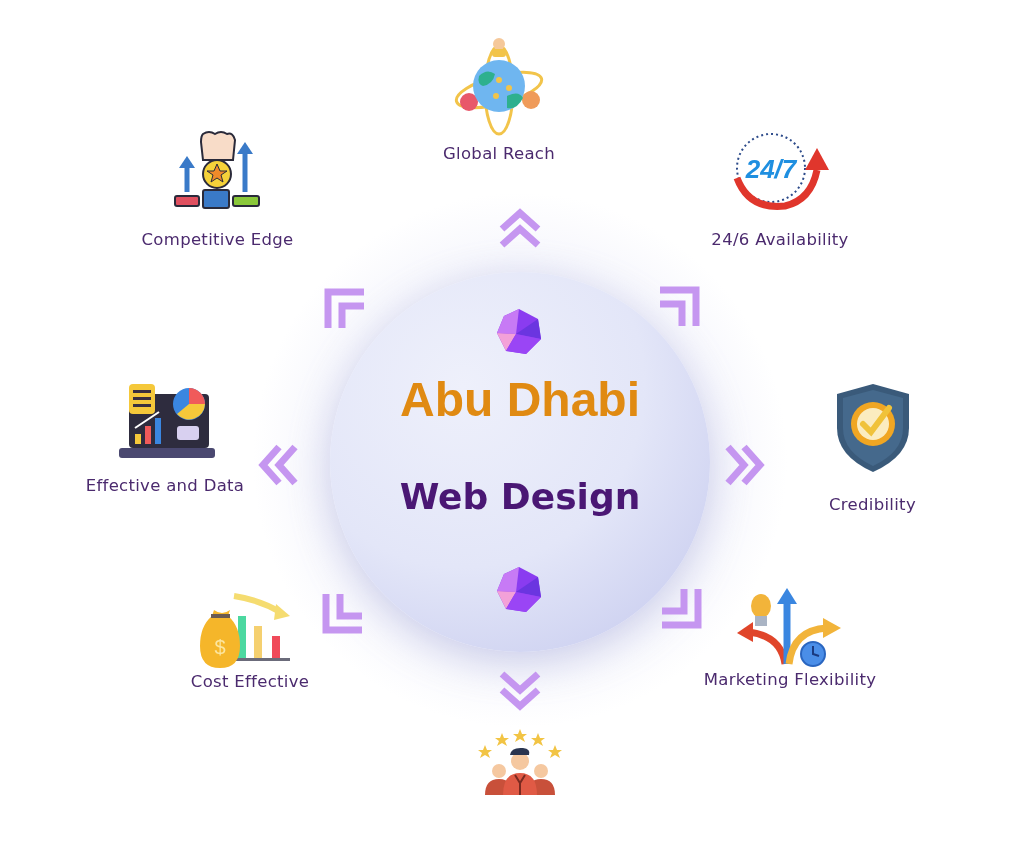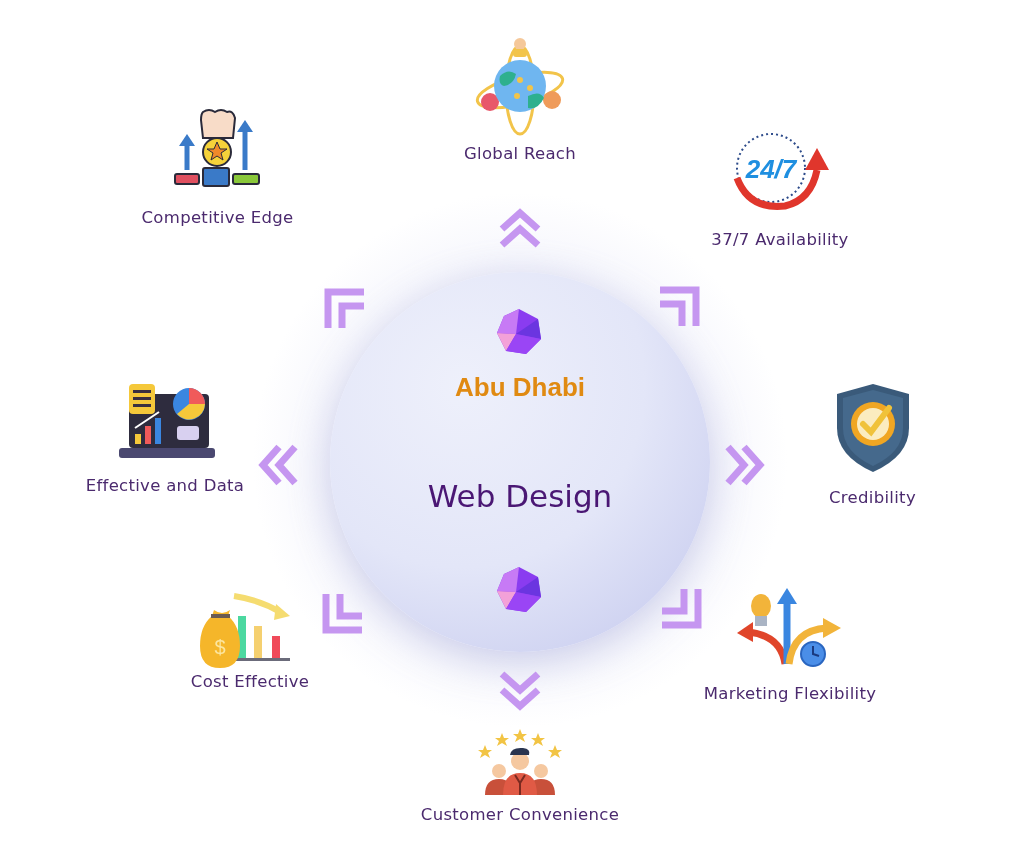--- a/index.html
+++ b/index.html
@@ -9,25 +9,25 @@
     background: radial-gradient(circle, rgba(200,205,240,0.55) 0%, rgba(220,222,245,0.35) 45%, rgba(255,255,255,0) 70%);
   }
   .circle {
     position: absolute; left: 330px; top: 272px; width: 380px; height: 380px; border-radius: 50%;
     background: radial-gradient(circle at 35% 30%, #eef0fb 0%, #e3e6f8 50%, #c9cdef 90%, #b7bcea 100%);
     box-shadow: 0 10px 40px rgba(150,155,210,0.45);
   }
   .gem { position: absolute; width: 50px; height: 50px; }
   .title-city {
     position: absolute; left: 330px; width: 380px; top: 372px; text-align: center;
-    font-family: "Liberation Sans", sans-serif; font-weight: bold; font-size: 26px; color: #e08a12;
+    font-family: "Liberation Sans", sans-serif; font-weight: bold; font-size: 48px; color: #e08a12;
   }
   .title-main {
     position: absolute; left: 330px; width: 380px; top: 478px; text-align: center;
-    font-family: "DejaVu Sans", sans-serif; font-weight: normal; font-size: 31px; line-height: 37px; color: #4a1774;
+    font-family: "DejaVu Sans", sans-serif; font-weight: bold; font-size: 36px; line-height: 37px; color: #4a1774;
   }
   .item { position: absolute; text-align: center; }
   .item .label {
     font-family: "DejaVu Sans", sans-serif; font-size: 16.5px; color: #4b2a6e; white-space: nowrap; letter-spacing: 0.3px;
   }
   .icon { display: block; margin: 0 auto; }
   .arrow { position: absolute; width: 46px; height: 46px; }
 </style>
 </head>
 <body>
@@ -82,21 +82,21 @@
 </svg>
 <svg class="arrow" style="left:320px;top:590px;" viewBox="0 0 46 46">
   <path d="M6 4 L6 40 L42 40" fill="none" stroke="#c596f0" stroke-width="7"></path>
   <path d="M20 4 L20 26 L42 26" fill="none" stroke="#c596f0" stroke-width="7"></path>
 </svg>
 <svg class="arrow" style="left:658px;top:585px;" viewBox="0 0 46 46">
   <path d="M40 4 L40 40 L4 40" fill="none" stroke="#c596f0" stroke-width="7"></path>
   <path d="M26 4 L26 26 L4 26" fill="none" stroke="#c596f0" stroke-width="7"></path>
 </svg>
 
-<div class="item" style="left:430px;top:38px;width:180px;text-align:center;">
+<div class="item" style="left:409px;top:38px;width:180px;text-align:center;">
   <svg class="icon" width="100" height="100" viewBox="0 0 100 100">
     <ellipse cx="50" cy="52" rx="44" ry="14" fill="none" stroke="#f2c44a" stroke-width="3" transform="rotate(-15 50 52)"></ellipse>
     <ellipse cx="50" cy="52" rx="14" ry="44" fill="none" stroke="#f2c44a" stroke-width="3"></ellipse>
     <circle cx="50" cy="6" r="6" fill="#f5c89a"></circle>
     <rect x="43" y="11" width="14" height="8" rx="3" fill="#f2c44a"></rect>
     <circle cx="20" cy="64" r="9" fill="#e8586a"></circle>
     <circle cx="82" cy="62" r="9" fill="#ef9b5a"></circle>
     <circle cx="50" cy="48" r="26" fill="#6fb6f0"></circle>
     <path d="M30 38 Q38 30 46 36 Q44 46 34 48 Q28 46 30 38Z" fill="#2eb08e"></path>
     <path d="M58 58 Q70 52 74 60 Q68 72 58 70Z" fill="#2eb08e"></path>
@@ -107,69 +107,68 @@
   <div class="label" style="margin-top:6px;">Global Reach</div>
 </div>
 
 <div class="item" style="left:690px;top:126px;width:180px;">
   <svg class="icon" width="110" height="90" viewBox="0 0 110 90">
     <circle cx="46" cy="42" r="34" fill="#ffffff" stroke="#2c4a8a" stroke-width="2" stroke-dasharray="2 3"></circle>
     <path d="M12 52 Q24 84 60 80 Q86 74 92 44" fill="none" stroke="#e0362c" stroke-width="7"></path>
     <polygon points="80,44 104,44 92,22" fill="#e0362c"></polygon>
     <text x="46" y="52" text-anchor="middle" font-family="Liberation Sans, sans-serif" font-weight="bold" font-style="italic" font-size="26" fill="#1f8fe0">24/7</text>
   </svg>
-  <div class="label" style="margin-top:14px;">37/7 Availability</div>
+  <div class="label" style="margin-top:14px;">24/6 Availability</div>
 </div>
 
 <div class="item" style="left:790px;top:382px;width:165px;">
   <svg class="icon" width="80" height="92" viewBox="0 0 80 92">
     <path d="M40 2 L76 12 L76 46 Q76 74 40 90 Q4 74 4 46 L4 12 Z" fill="#3a5a7a"></path>
     <path d="M40 8 L70 16 L70 46 Q70 70 40 84 Q10 70 10 46 L10 16 Z" fill="#45698c"></path>
     <circle cx="40" cy="42" r="22" fill="#f0a623"></circle>
     <circle cx="40" cy="42" r="16" fill="#fbecc0"></circle>
     <path d="M30 42 L38 50 L56 26" fill="none" stroke="#f0c23a" stroke-width="6" stroke-linecap="round"></path>
   </svg>
-  <div class="label" style="margin-top:14px;">Credibility</div>
+  <div class="label" style="margin-top:21px;">Credibility</div>
 </div>
 
 <div class="item" style="left:690px;top:584px;width:200px;">
   <svg class="icon" width="110" height="86" viewBox="0 0 110 86">
     <path d="M50 80 Q46 52 14 48" fill="none" stroke="#e0452a" stroke-width="7"></path>
     <polygon points="18,38 2,49 18,58" fill="#e0452a"></polygon>
     <path d="M52 80 L52 16" fill="none" stroke="#3a86e0" stroke-width="7"></path>
     <polygon points="42,20 52,4 62,20" fill="#3a86e0"></polygon>
     <path d="M54 80 Q58 46 92 44" fill="none" stroke="#f2b43a" stroke-width="7"></path>
     <polygon points="88,34 106,44 88,54" fill="#f2b43a"></polygon>
     <ellipse cx="26" cy="22" rx="10" ry="12" fill="#f2b43a"></ellipse>
     <rect x="20" y="32" width="12" height="10" fill="#aab4c4"></rect>
     <circle cx="78" cy="70" r="12" fill="#4a8ee8" stroke="#2a66c0" stroke-width="2"></circle>
     <path d="M78 62 L78 70 L84 72" fill="none" stroke="#1a3a80" stroke-width="2"></path>
   </svg>
-  <div class="label" style="margin-top:14px;">Marketing Flexibility</div>
+  <div class="label" style="">Marketing Flexibility</div>
 </div>
 
 <div class="item" style="left:410px;top:727px;width:220px;">
   <svg class="icon" width="86" height="68" viewBox="0 0 86 68">
     <g fill="#f2c444">
       <polygon points="8,18 10,23 15,23 11,26 13,31 8,28 3,31 5,26 1,23 6,23"></polygon>
       <polygon points="25,6 27,11 32,11 28,14 30,19 25,16 20,19 22,14 18,11 23,11"></polygon>
       <polygon points="43,2 45,7 50,7 46,10 48,15 43,12 38,15 40,10 36,7 41,7"></polygon>
       <polygon points="61,6 63,11 68,11 64,14 66,19 61,16 56,19 58,14 54,11 59,11"></polygon>
       <polygon points="78,18 80,23 85,23 81,26 83,31 78,28 73,31 75,26 71,23 76,23"></polygon>
     </g>
     <circle cx="22" cy="44" r="7" fill="#f5c8a0"></circle>
     <circle cx="64" cy="44" r="7" fill="#f5c8a0"></circle>
     <path d="M8 68 Q8 52 22 52 Q36 52 36 68Z" fill="#c8503a"></path>
     <path d="M50 68 Q50 52 64 52 Q78 52 78 68Z" fill="#c8503a"></path>
     <circle cx="43" cy="34" r="9" fill="#f5c8a0"></circle>
     <path d="M33 28 Q34 20 46 21 Q54 22 52 28Z" fill="#2a3550"></path>
     <path d="M26 68 Q26 46 43 46 Q60 46 60 68Z" fill="#e05a45"></path>
     <path d="M38 48 L43 56 L48 48 M43 56 L43 68" fill="none" stroke="#7a2a20" stroke-width="2"></path>
   </svg>
-  <div class="label" style="margin-top:10px;">Customer Convenience</div>
 </div>
 
 <div class="item" style="left:170px;top:592px;width:160px;">
   <svg class="icon" width="100" height="80" viewBox="0 0 100 80">
     <path d="M34 4 Q60 8 80 20" fill="none" stroke="#f5dc70" stroke-width="6"></path>
     <polygon points="76,12 90,24 74,28" fill="#f5dc70"></polygon>
     <rect x="38" y="24" width="8" height="42" fill="#4cd8a0"></rect>
     <rect x="54" y="34" width="8" height="32" fill="#f5d070"></rect>
     <rect x="72" y="44" width="8" height="22" fill="#f04a5a"></rect>
     <rect x="30" y="66" width="60" height="3" fill="#6b6b7a"></rect>
@@ -193,21 +192,21 @@
     <path d="M74 22 L90 22 A16 16 0 0 1 62 32Z" fill="#f5c83a"></path>
     <rect x="20" y="52" width="6" height="10" fill="#f5c83a"></rect>
     <rect x="30" y="44" width="6" height="18" fill="#f05a5a"></rect>
     <rect x="40" y="36" width="6" height="26" fill="#3a86e0"></rect>
     <rect x="62" y="44" width="22" height="14" rx="3" fill="#d8d0f0"></rect>
     <path d="M20 46 L44 30" stroke="#ffffff" stroke-width="2"></path>
   </svg>
   <div class="label" style="margin-top:14px;">Effective and Data</div>
 </div>
 
-<div class="item" style="left:130px;top:108px;width:175px;">
+<div class="item" style="left:130px;top:130px;width:175px;">
   <svg class="icon" width="90" height="86" viewBox="0 0 90 86">
     <path d="M30 4 Q36 0 42 4 Q48 0 54 4 Q60 2 62 10 L60 30 L30 30 L28 12 Q28 6 30 4Z" fill="#f8dcc8" stroke="#2a2a3a" stroke-width="2"></path>
     <rect x="2" y="66" width="24" height="10" rx="2" fill="#e05060" stroke="#2a2a3a" stroke-width="2"></rect>
     <rect x="30" y="60" width="26" height="18" rx="2" fill="#3a7ac8" stroke="#2a2a3a" stroke-width="2"></rect>
     <rect x="60" y="66" width="26" height="10" rx="2" fill="#8ac83a" stroke="#2a2a3a" stroke-width="2"></rect>
     <circle cx="44" cy="44" r="14" fill="#f5d23a" stroke="#2a2a3a" stroke-width="2"></circle>
     <polygon points="44,34 47,41 54,41 48,45 50,52 44,48 38,52 40,45 34,41 41,41" fill="#f08a2a" stroke="#2a2a3a" stroke-width="1"></polygon>
     <path d="M14 62 L14 36" stroke="#3a7ac8" stroke-width="5"></path>
     <polygon points="6,38 14,26 22,38" fill="#3a7ac8"></polygon>
     <path d="M72 62 L72 22" stroke="#3a7ac8" stroke-width="5"></path>

